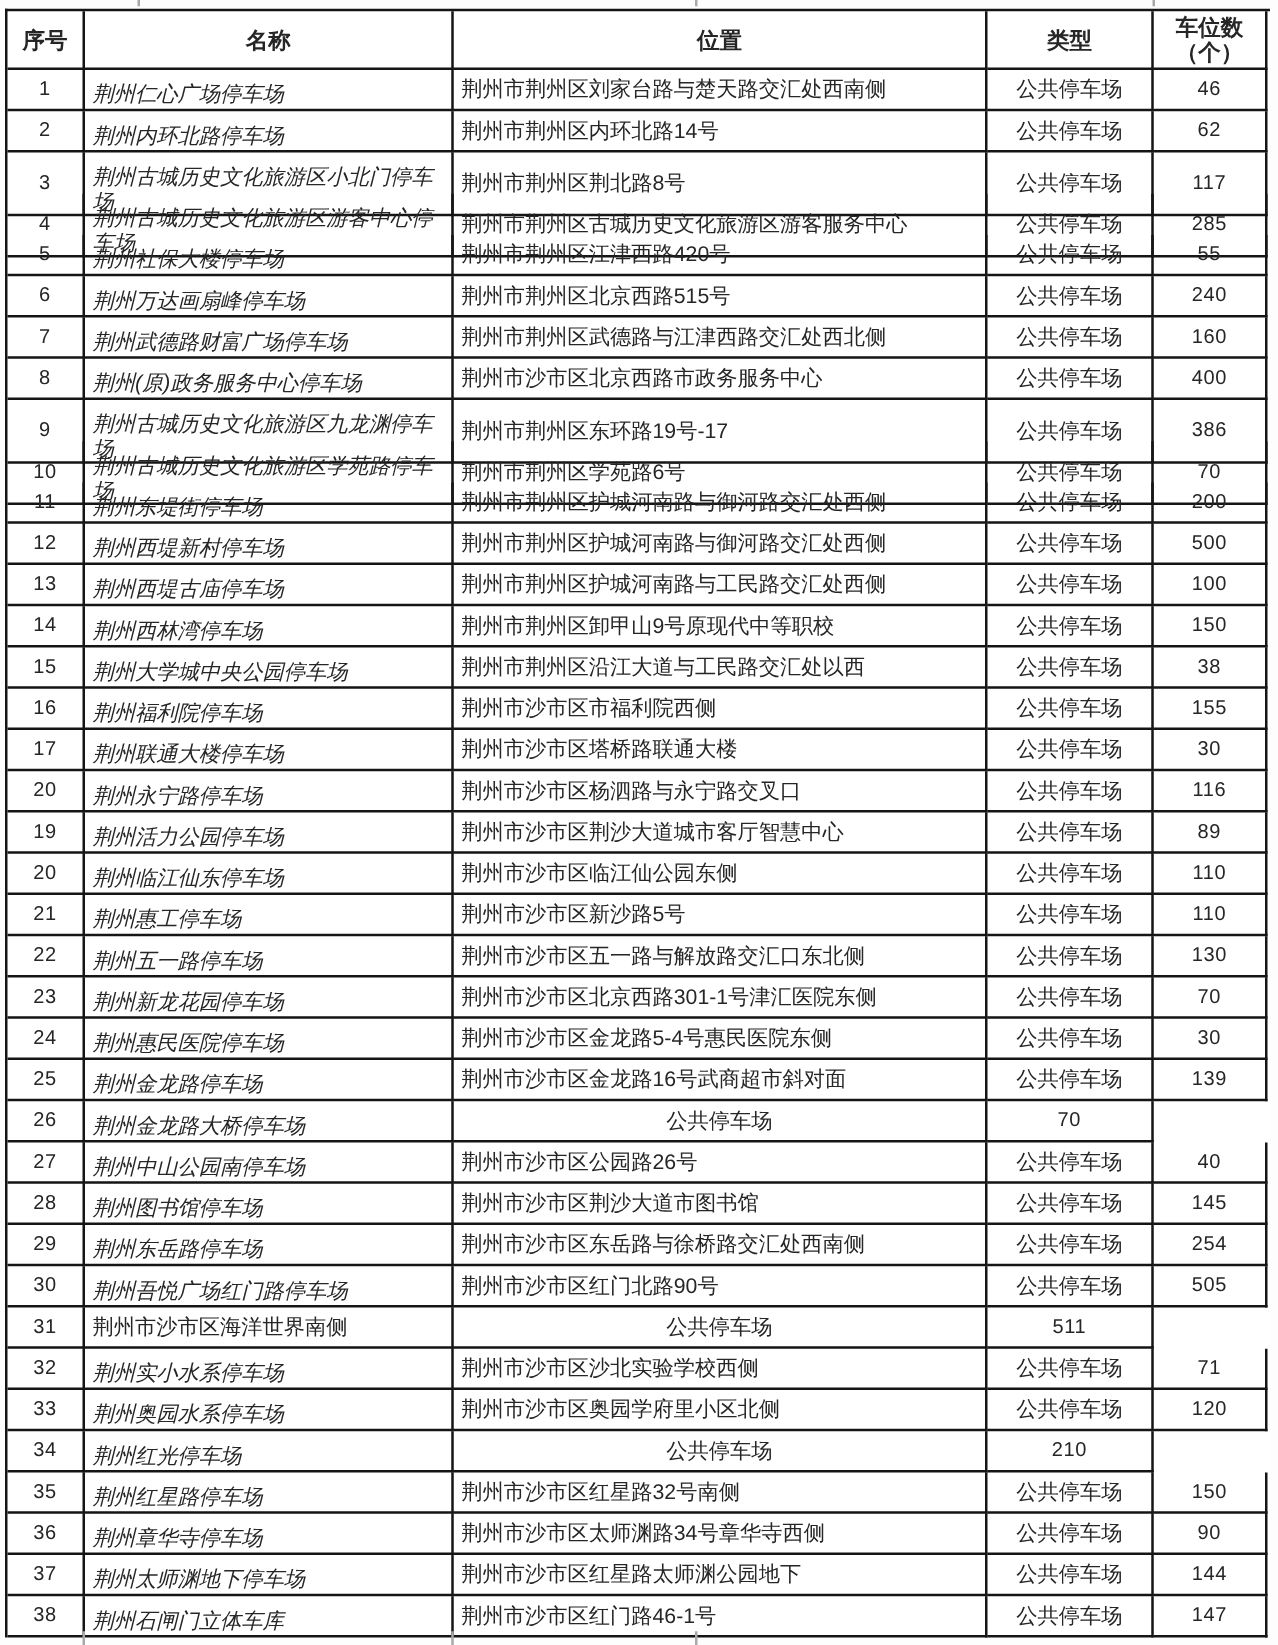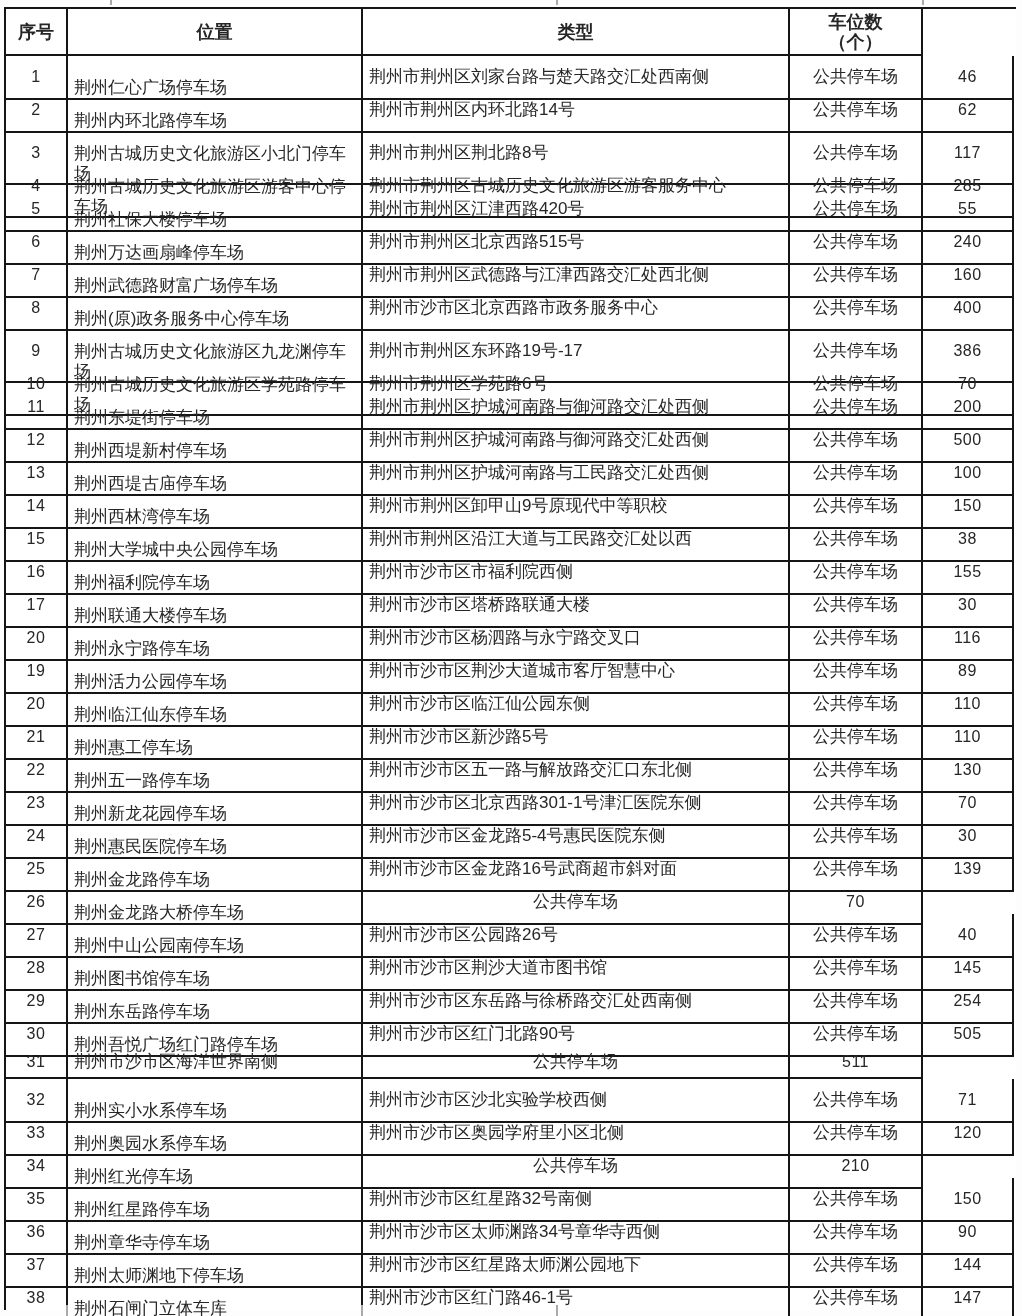--- a/index.html
+++ b/index.html
@@ -49,21 +49,22 @@
     line-height: 20px;
     flex-direction: column;
   }
   .c-center { justify-content: center; text-align: center; }
   .c-left   { justify-content: flex-start; text-align: left; padding-left: 6px; padding-right: 4px; }
   .c-num    { font-size: 16px; letter-spacing: 0.5px; }
   .c-text   { font-size: 17px; }
   
   .c-name {
     align-items: flex-start;
-    padding-top: 22px;
+    padding-top: 10px;
+    font-style: italic;
   }
   .c-name .txt {
     position: relative;
     z-index: 3;
     line-height: 19.5px;
     display: block;
   }
   .c-loc .txt, .c-type .txt, .c-idx .txt, .c-spaces .txt {
     position: relative;
     z-index: 3;
@@ -88,20 +89,23 @@
   <div class="stub stub-top" style="left:110px;"></div>
   <div class="stub stub-top" style="left:556px;"></div>
   <div class="stub stub-top" style="left:922px;"></div>
 
   <div class="table">
     <div class="trow thead-row" id="thead-row">
         <div class="cell">
           <span>序号</span>
         </div>
         <div class="cell">
+          <span>名称</span>
+        </div>
+        <div class="cell">
           <span>位置</span>
         </div>
         <div class="cell">
           <span>类型</span>
         </div>
         <div class="cell">
           <span>车位数</span>
           <span>（个）</span>
         </div>
       </div>

